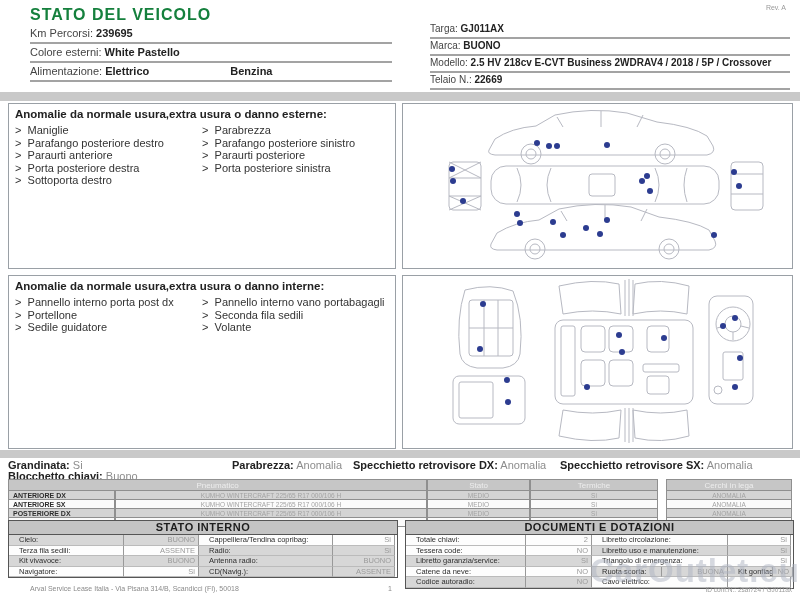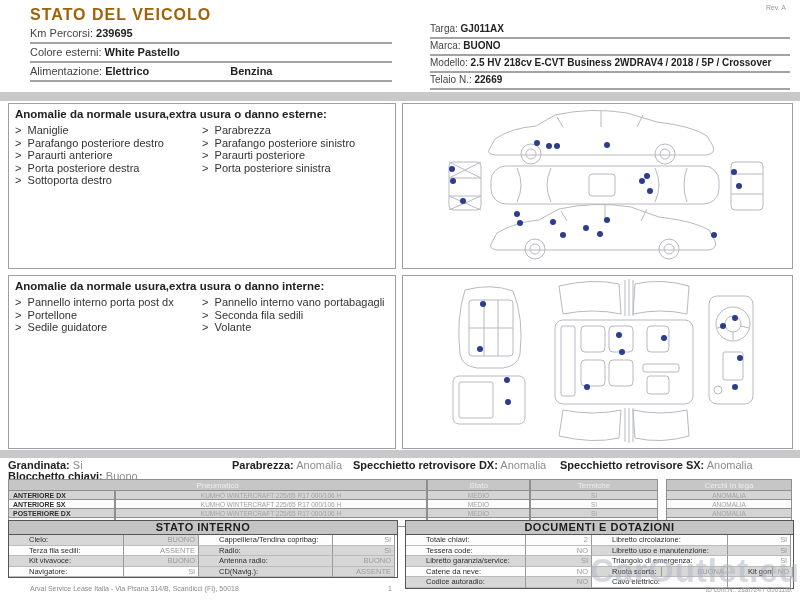--- a/index.html
+++ b/index.html
@@ -3,21 +3,21 @@
 <meta charset="utf-8">
 <style>
   html,body{margin:0;padding:0;}
   body{
     width:800px;height:600px;position:relative;overflow:hidden;
     background:#ffffff;color:#333;
     font-family:"Liberation Sans", sans-serif;font-size:11px;
   }
   .title{
     position:absolute;left:30px;top:6px;margin:0;
-    font-size:16px;font-weight:bold;letter-spacing:1px;color:#a16207;
+    font-size:16px;font-weight:bold;letter-spacing:1px;color:#15803d;
   }
   .rev{position:absolute;right:14px;top:4px;font-size:7px;color:#999;}
   
   .fields-left{position:absolute;left:30px;top:25px;width:362px;}
   .fields-right{position:absolute;left:430px;top:22px;width:360px;font-size:10px;}
   .frow{border-bottom:2px solid #a3a3a3;padding:1px 0 2px 0;line-height:12px;}
   .fields-left .frow{padding:2px 0 3px 0;}
   .flabel{color:#444;}
   .fvalue{font-weight:bold;color:#222;}
   .fvalue2{margin-left:78px;}
@@ -55,21 +55,21 @@
   
   .btable{position:absolute;border:1px solid #555;font-size:7.5px;}
   .btable .bhead{background:#c4c4c4;border-bottom:1px solid #555;font-weight:bold;font-size:11px;text-align:center;color:#1d1d1d;line-height:13px;letter-spacing:0.5px;}
   .stato-interno{left:8px;top:520px;width:388px;}
   .documenti{left:405px;top:520px;width:387px;}
   .brow{display:grid;}
   .stato-interno .brow{grid-template-columns:115px 75px 134px 62px;}
   .documenti .brow{grid-template-columns:120px 66px 136px 63px;}
   .documenti .brow6{grid-template-columns:120px 66px 70px 66px 45px 20px;}
   .bcell{border-right:1px solid #999;border-bottom:1px solid #bbb;line-height:9.5px;height:9.5px;overflow:hidden;white-space:nowrap;}
-  .blabel{padding-left:20px;color:#2e2e2e;}
+  .blabel{padding-left:10px;color:#2e2e2e;}
   .bvalue{text-align:right;padding-right:3px;color:#9b9b9b;}
   .cg{background:#d7d7d7;}
   .cw{background:#fdfdfd;}
   
   .diag{width:100%;height:100%;}
   .carline{fill:none;stroke:#b7b9c2;stroke-width:1;}
   .dot{fill:#2c3c90;stroke:none;}
   
   .footer-left{position:absolute;left:30px;top:585px;font-size:7px;color:#8a8a8a;}
   .footer-page{position:absolute;left:388px;top:585px;font-size:7px;color:#8a8a8a;}

